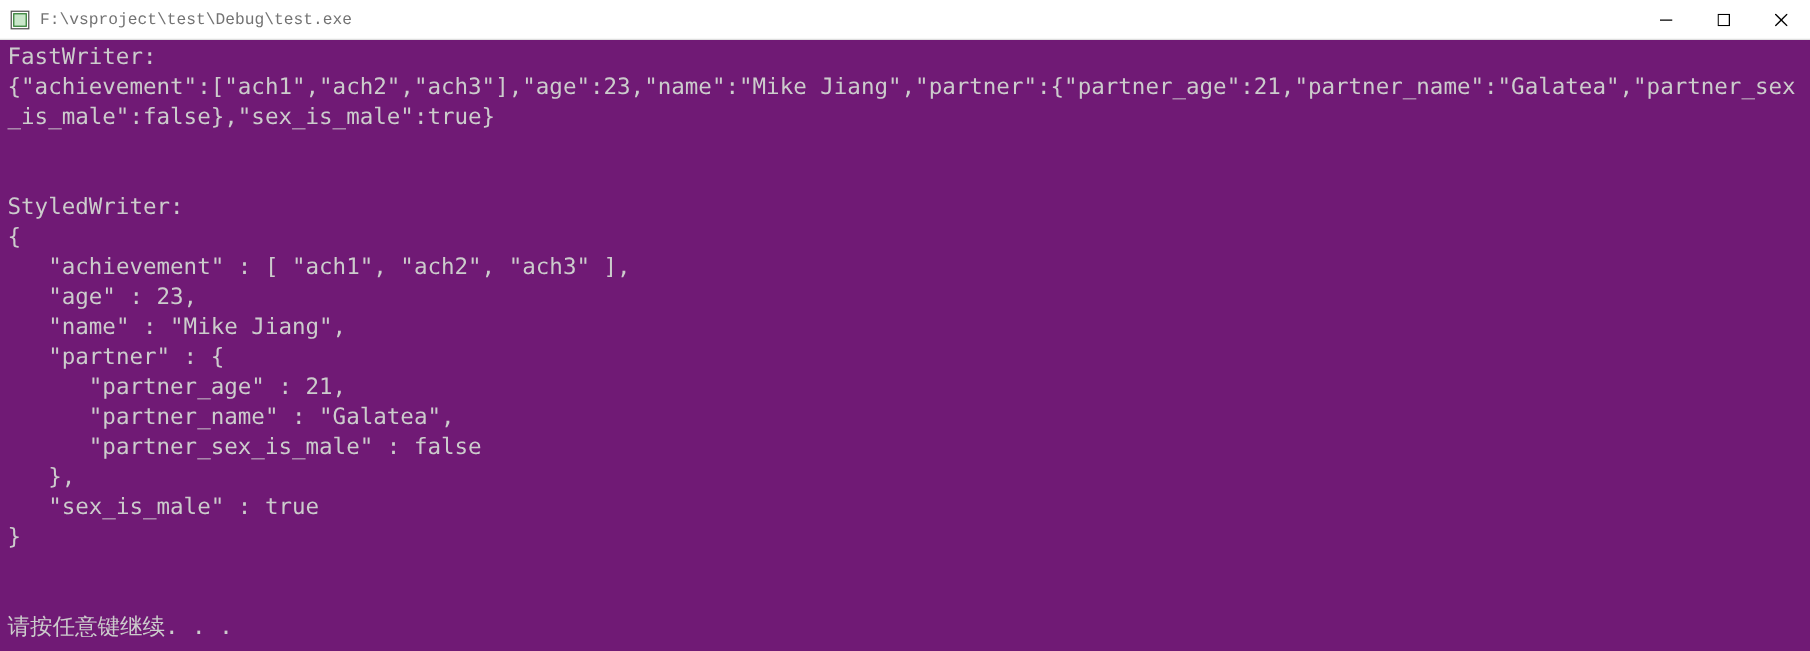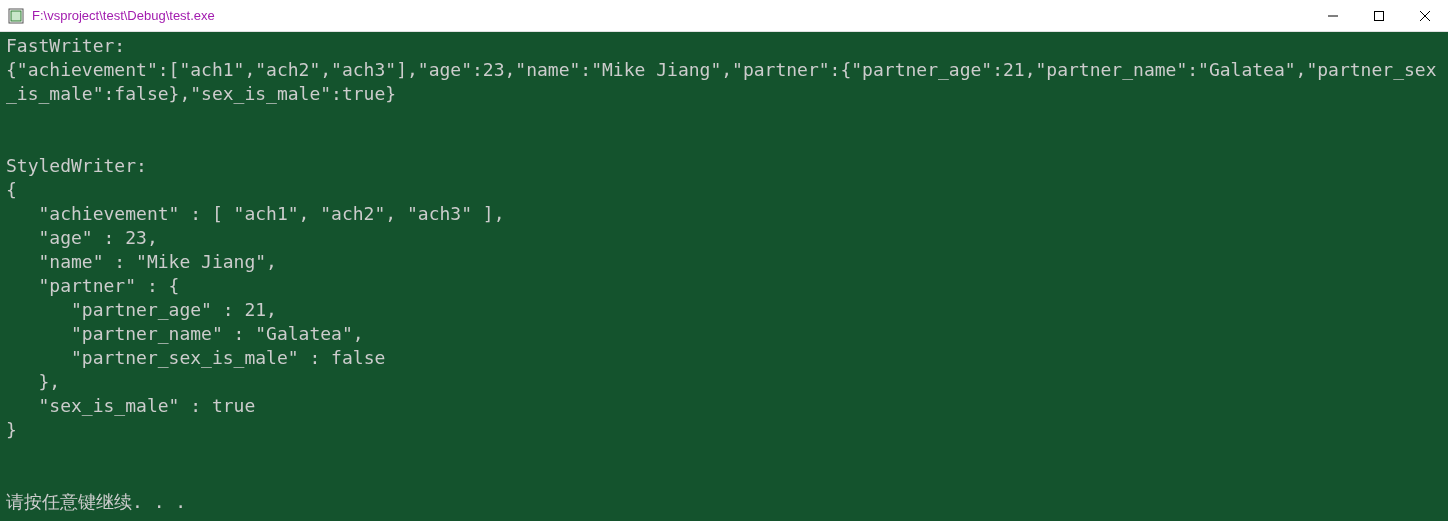--- a/index.html
+++ b/index.html
@@ -30,40 +30,40 @@
     }
     .app-icon {
       width: 16px;
       height: 16px;
       display: inline-flex;
       align-items: center;
       justify-content: center;
     }
     .title-text {
       font-size: 13px;
-      color: #a21caf;
-      font-family: Liberation Sans, sans-serif;
+      color: #737373;
+      font-family: Liberation Mono, monospace;
     }
     .titlebar-right {
       display: flex;
       align-items: center;
     }
     .win-btn {
       width: 46px;
       height: 32px;
       display: flex;
       align-items: center;
       justify-content: center;
       cursor: pointer;
       font-family: "Segoe UI", sans-serif;
       font-size: 11px;
       color: #000000;
     }
     .console {
-      background: #14532d;
+      background: #701a75;
       color: #cccccc;
       height: calc(521px - 32px);
       padding: 2px 6px;
       font-size: 18px;
       line-height: 24px;
       white-space: pre-wrap;
       word-break: break-all;
       font-family: "NSimSun", "SimSun", "Consolas", monospace;
       overflow: hidden;
     }

